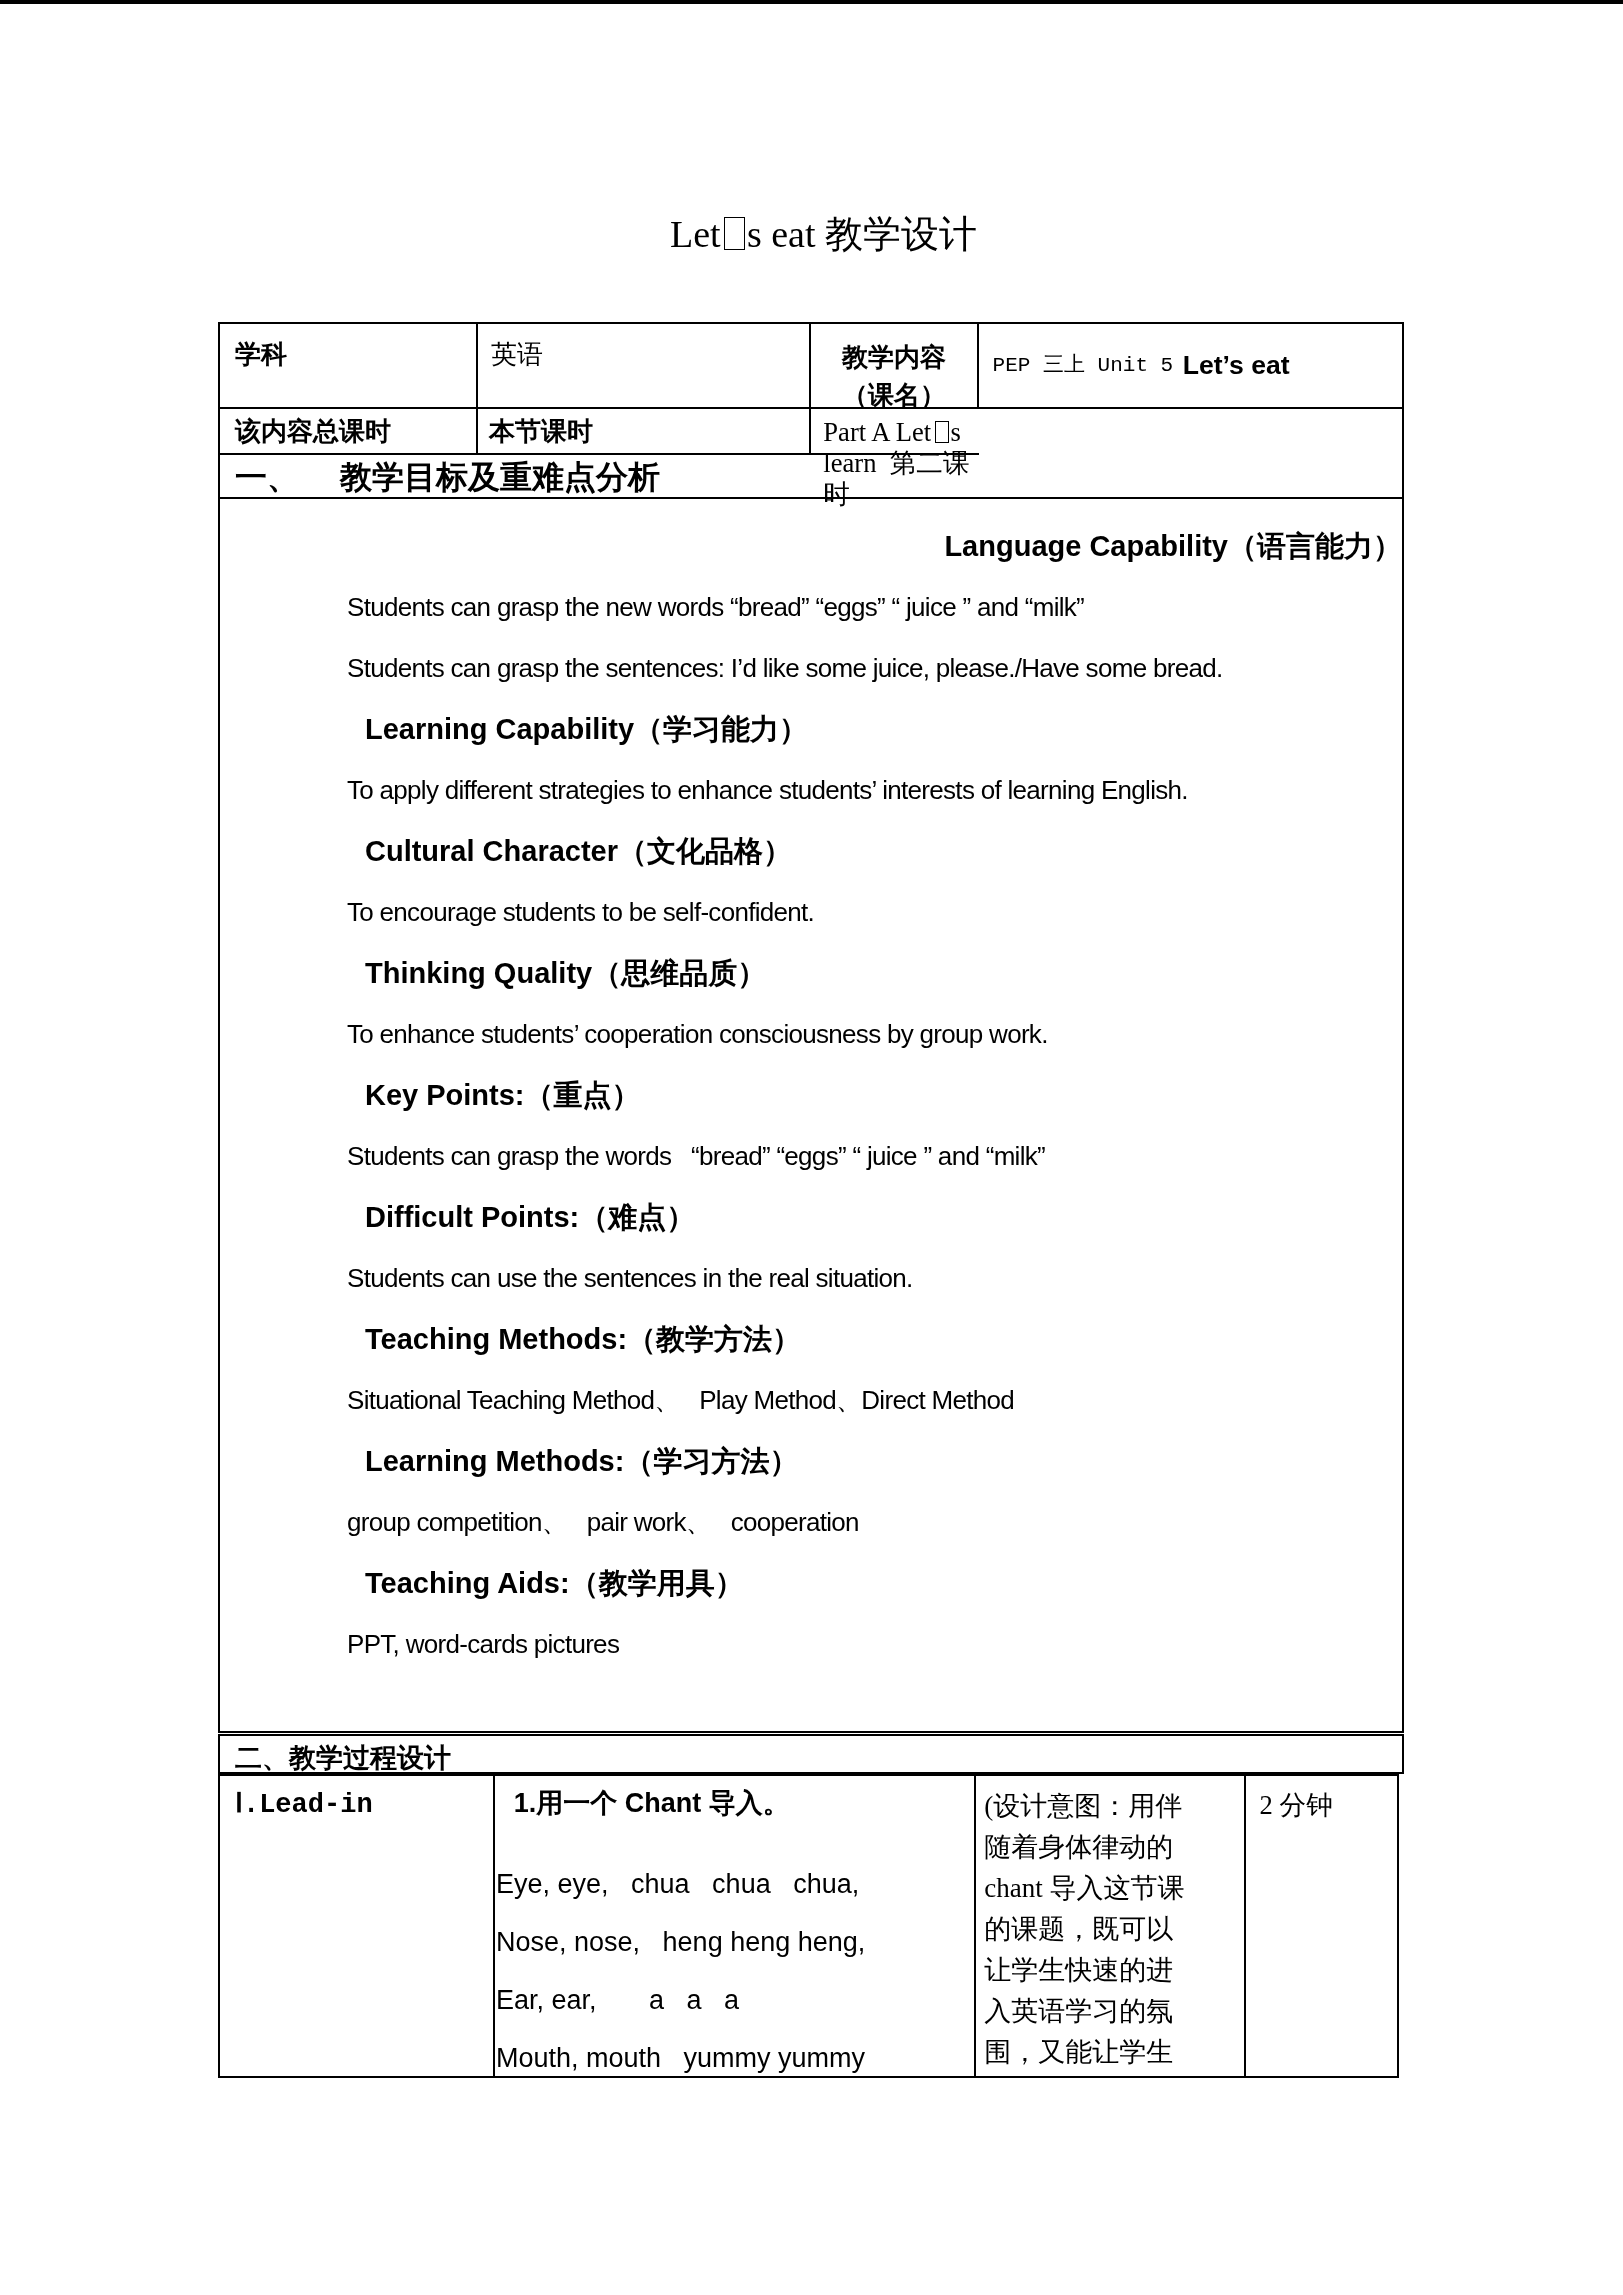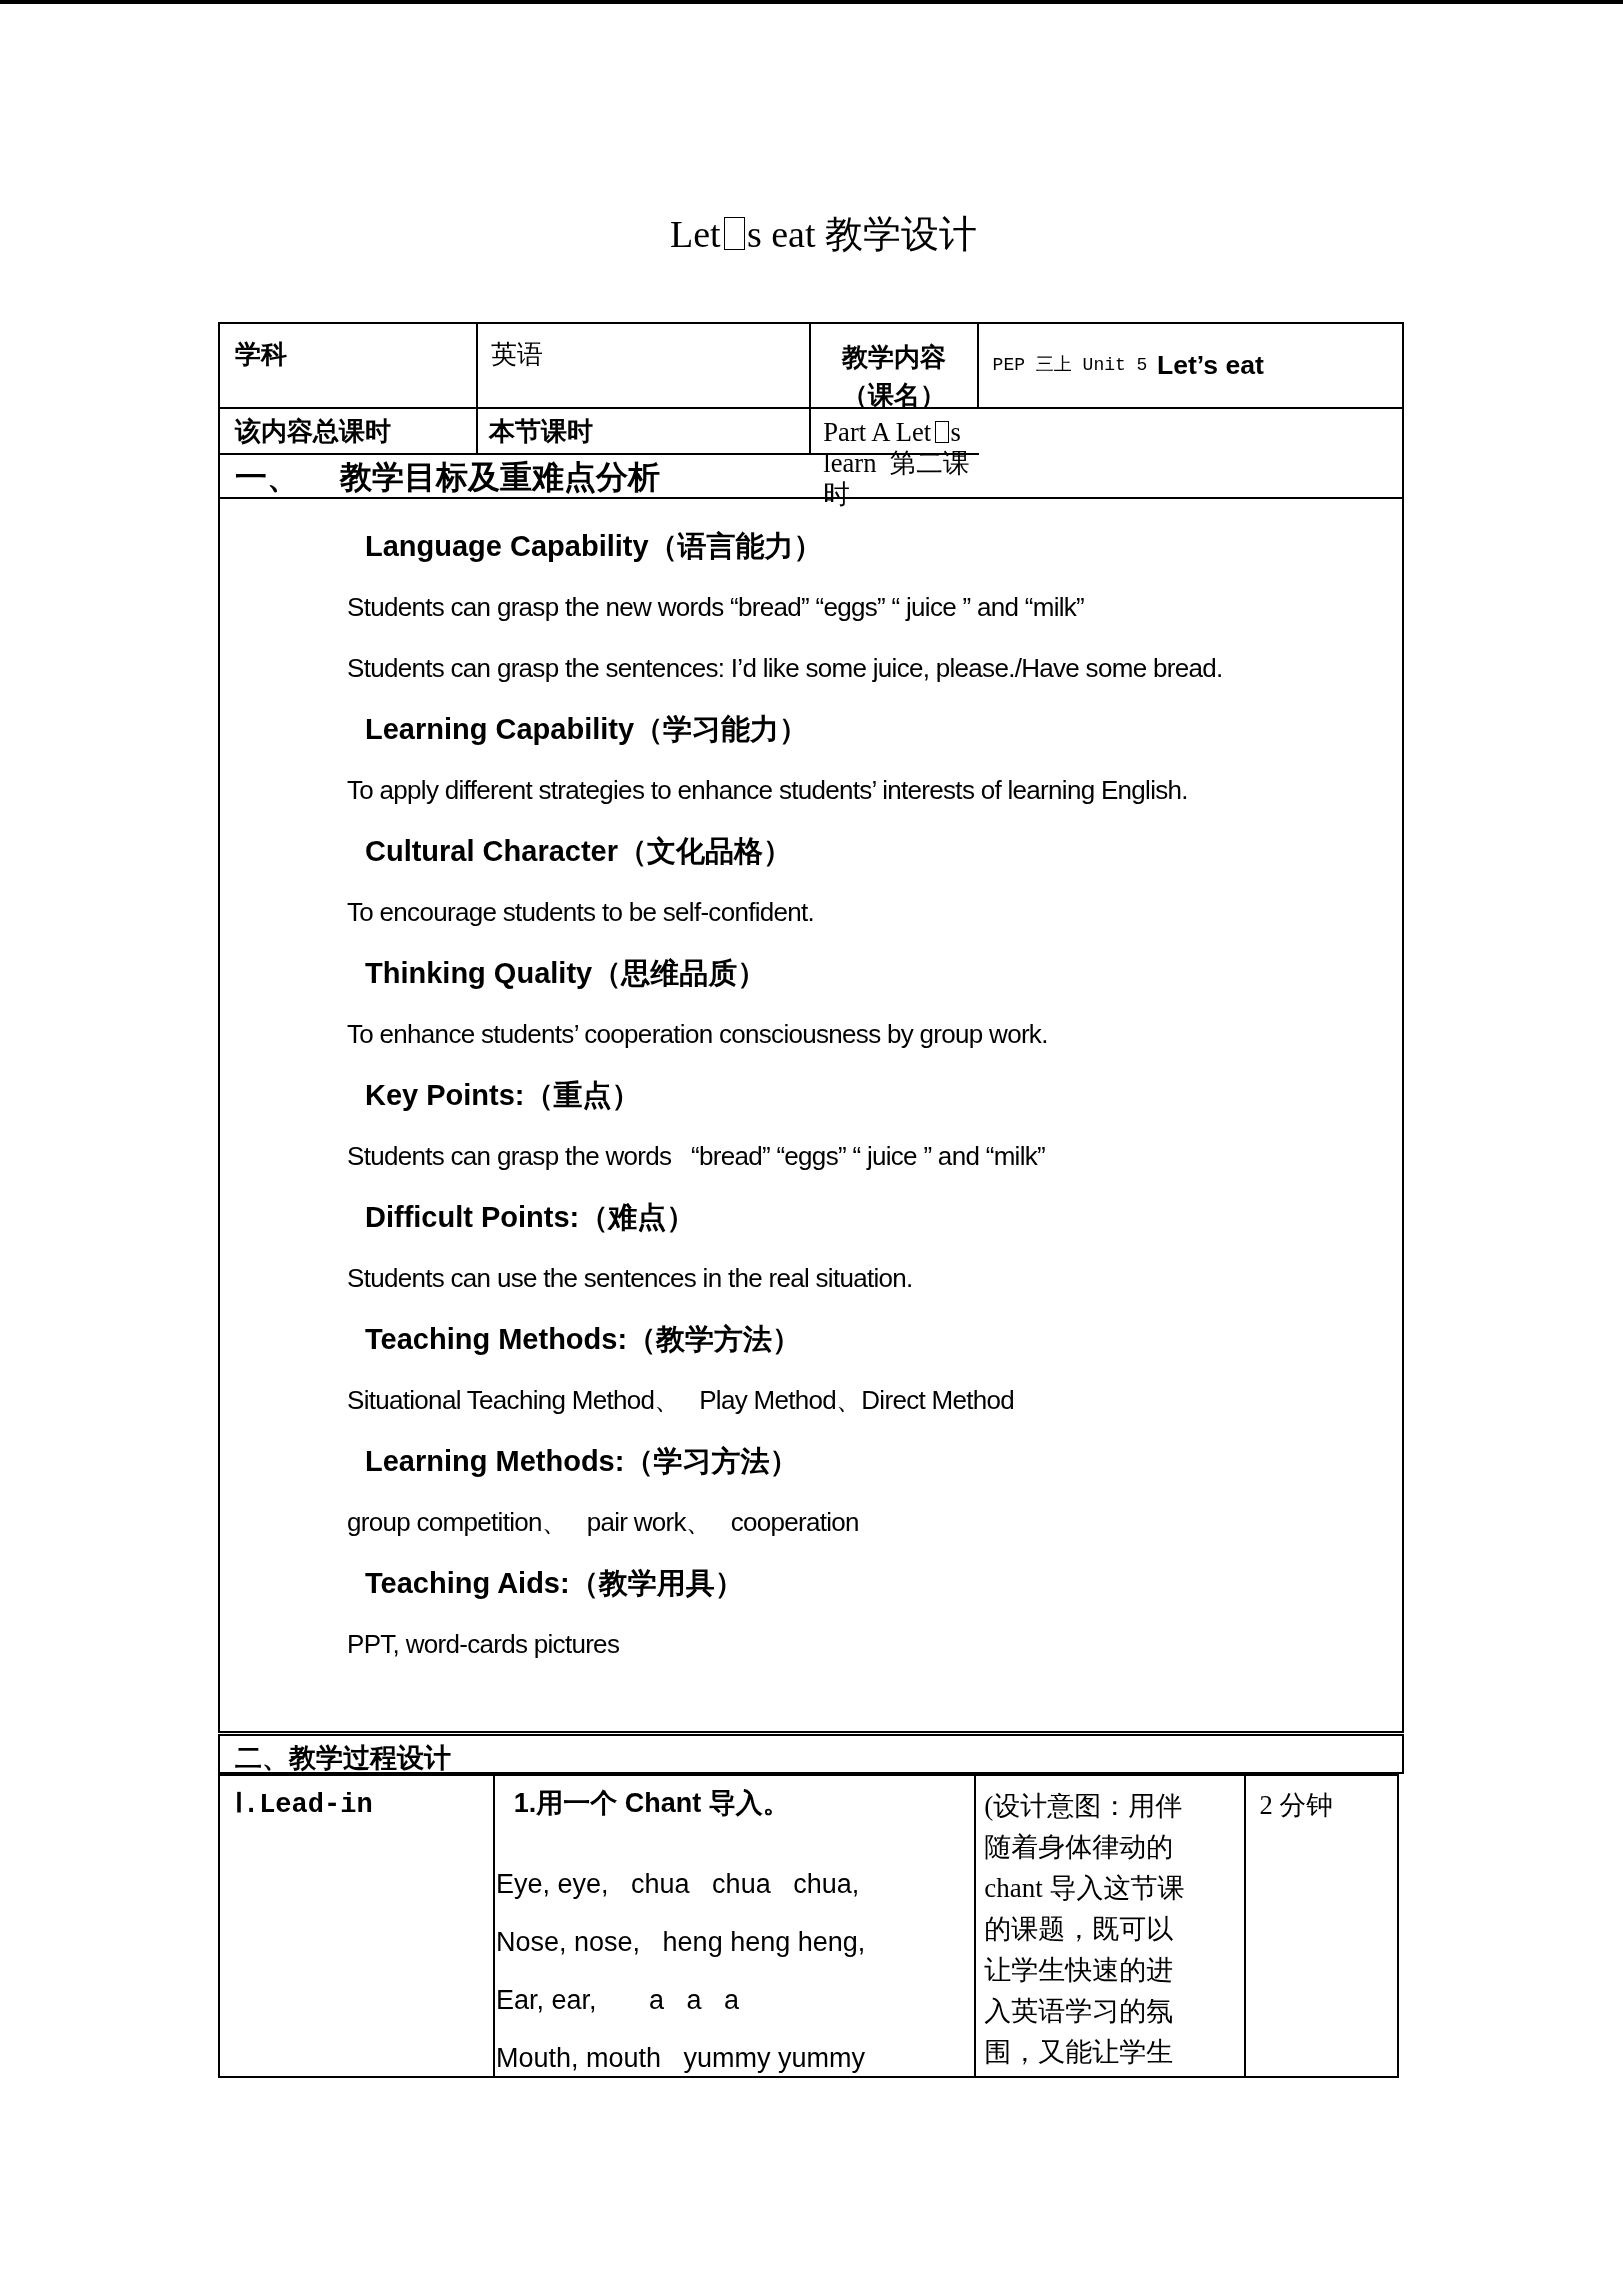--- a/index.html
+++ b/index.html
@@ -22,29 +22,29 @@
   .cell{box-sizing:border-box;border-right:2px solid #000;border-bottom:2px solid #000;
         font-size:26px;line-height:31px;}
   .cell.lastcol{border-right:none;}
   .cell.span4{grid-column:1 / 5;border-right:none;}
   .cell.nobot{border-bottom:none;}
   .lbl{font-weight:700;padding:15px 0 0 15px;}
   .r2{padding-top:6.8px;}
   .val{font-family:"Liberation Serif",serif;padding:15px 0 0 13px;}
   .content-lbl{font-weight:700;text-align:center;padding-top:13.6px;line-height:38px;}
   .course-val{display:flex;align-items:center;padding-left:13.6px;white-space:pre-wrap;}
-  .mono{font-family:"Liberation Mono","DejaVu Sans Mono",monospace;font-size:18px;}
+  .mono{font-family:"Liberation Mono","DejaVu Sans Mono",monospace;font-size:21px;}
   .boldsans{font-weight:700;font-size:26.6px;padding-left:9.5px;}
   .lesson-val{font-family:"Liberation Serif",serif;padding:8.2px 0 0 12.3px;white-space:pre-wrap;font-size:26.6px;}
   .sec-title{font-weight:700;font-size:32px;padding:6.8px 0 0 15px;white-space:pre-wrap;}
 
   
   .objectives{padding-top:30px;}
   .obj-line{line-height:34px;margin-top:27px;white-space:pre-wrap;}
-  .obj-line:first-child{margin-top:0;}
+  .obj-line:first-child{margin-top:0;text-align:right;}
   .obj-heading{font-weight:700;font-size:29px;padding-left:145px;letter-spacing:0;}
   .obj-body{font-size:26px;padding-left:127px;letter-spacing:-0.7px;}
 
   
   .sec2{position:absolute;left:218px;top:1734px;width:1186px;height:40px;box-sizing:border-box;
         border:2px solid #000;font-weight:700;font-size:27px;padding:4.1px 0 0 15px;white-space:pre-wrap;}
 
   
   .process-table{position:absolute;left:218px;top:1774px;width:1181px;height:304px;
                  box-sizing:border-box;border:2px solid #000;

